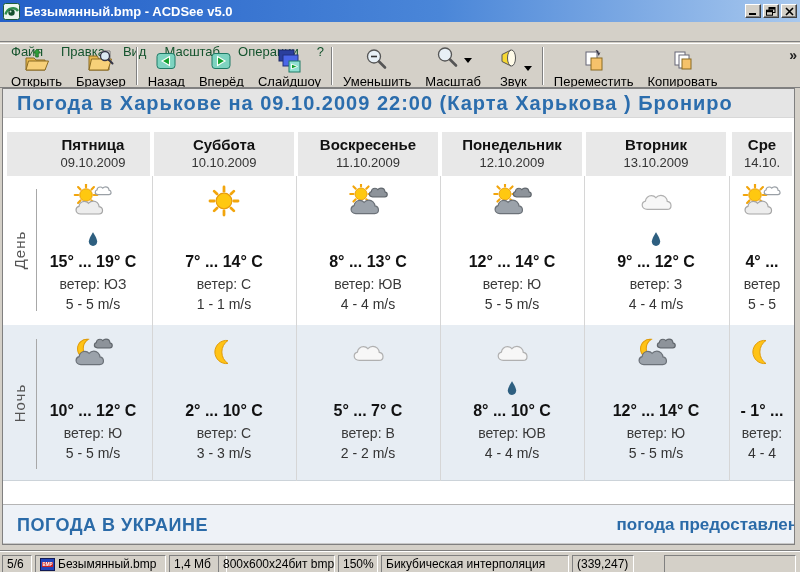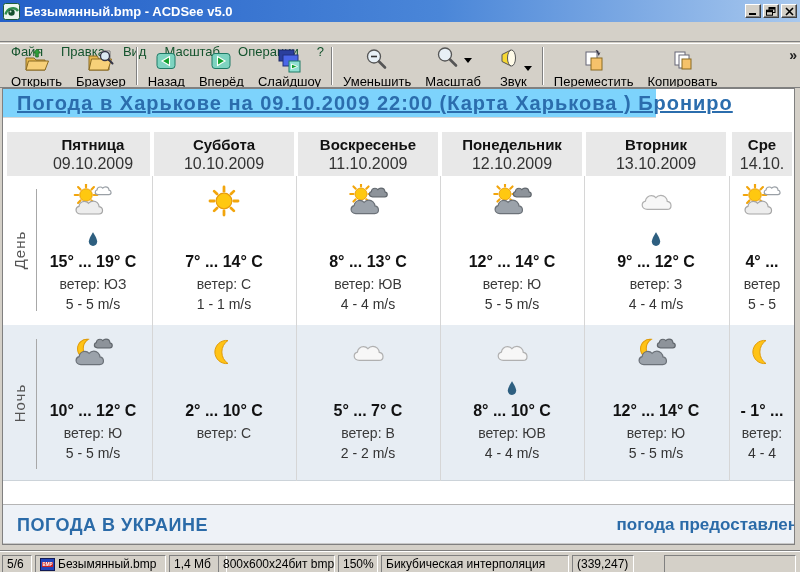--- a/index.html
+++ b/index.html
@@ -35,35 +35,35 @@
   .ddwrap { display:flex; align-items:center; }
   .dd { width:0; height:0; border-left:4px solid transparent; border-right:4px solid transparent;
     border-top:5px solid #000; margin-left:3px; }
   .dd.low { align-self:flex-end; margin-bottom:3px; }
   .overflow-chevron { position:absolute; right:4px; top:3px; font-size:14px;
     font-weight:bold; color:#222; letter-spacing:-1px; }
 
   
   .viewport { position:absolute; left:2px; top:88px; width:793px; height:457px;
     background:#fff; border:1px solid #808080; overflow:hidden; }
-  .pagehdr { position:absolute; left:0; top:0; width:653px; height:29px;
-    background:#7dd3fc; border-bottom:1px solid #d8d8d8; line-height:28px;
+  .pagehdr { position:absolute; left:0; top:0; width:791px; height:29px;
+    background:#e5e5e5; border-bottom:1px solid #d8d8d8; line-height:28px;
     font-size:20px; font-weight:bold; letter-spacing:1px; color:#2b6dad;
-    padding-left:14px; white-space:nowrap;text-decoration:underline; }
+    padding-left:14px; white-space:nowrap; }
   .nightband { position:absolute; left:0; top:236px; width:791px; height:156px;
     background:#e7edf3; border-bottom:1px solid #ccd3d9; }
   .vsep { position:absolute; top:87px; height:305px; width:1px; background:#d6d6d6; }
   .lblline { position:absolute; left:33px; width:1px; background:#a8a8a8; }
   .vlabel { position:absolute; width:120px; height:20px; text-align:center;
     transform:rotate(-90deg); font-size:15px; color:#555; letter-spacing:1px; }
 
   .hcell { position:absolute; top:43px; height:44px; background:#e8e8e8;
     text-align:center; padding-top:4px; }
   .hname { font-size:15px; font-weight:bold; color:#111; }
-  .hdate { font-size:16px; color:#333; margin-top:2px; }
+  .hdate { font-size:13px; color:#333; margin-top:2px; }
 
   .fcell { position:absolute; text-align:center; }
   .fcell .slot.icon { height:52px; padding-top:8px; }
   .fcell.night .slot.icon { padding-top:10px; }
   .fcell .slot.drop { height:22px; display:flex; align-items:center; justify-content:center; }
   .fcell .temp { height:24px; font-size:16px; font-weight:bold; color:#111; line-height:24px; white-space:nowrap; }
   .fcell .wind { height:20px; font-size:14px; color:#3a3a3a; line-height:20px; white-space:nowrap; }
   .fcell .speed { height:20px; font-size:14px; color:#333; line-height:20px; white-space:nowrap; }
 
   .pgfooter { position:absolute; left:0; top:415px; width:791px; height:40px;
@@ -335,20 +335,21 @@
       <div class="wind">ветер: С</div>
       <div class="speed">1 - 1 m/s</div>
     </div>
     <div class="fcell night" style="left: 151px; width: 140px; top: 236px; height: 156px;">
       <div class="slot icon"><svg width="46" height="34" viewBox="0 0 44 34">
           <path d="M15,1.5 A11.6,11.6 0 1 0 15,24.5 A13.8,13.8 0 0 1 15,1.5 Z" transform="translate(11,4) scale(1)" fill="#ffc316" stroke="#e09c0a" stroke-width="1.00"></path>
         </svg></div>
       <div class="slot drop"></div>
       <div class="temp">2° ... 10° C</div>
       <div class="wind">ветер: С</div>
+      <div class="speed">3 - 3 m/s</div>
     </div>
     <div class="hcell" style="left: 295px; width: 140px;">
       <div class="hname">Воскресенье</div>
       <div class="hdate">11.10.2009</div>
     </div>
     <div class="fcell day" style="left: 295px; width: 140px; top: 87px; height: 179px;">
       <div class="slot icon"><svg width="46" height="34" viewBox="0 0 44 34">
           <g transform="translate(15,10) scale(0.88)">
             <g stroke="#f2a50c" stroke-width="2.4" stroke-linecap="round">
               <line x1="8.5" y1="0.0" x2="12.2" y2="0.0"></line>

